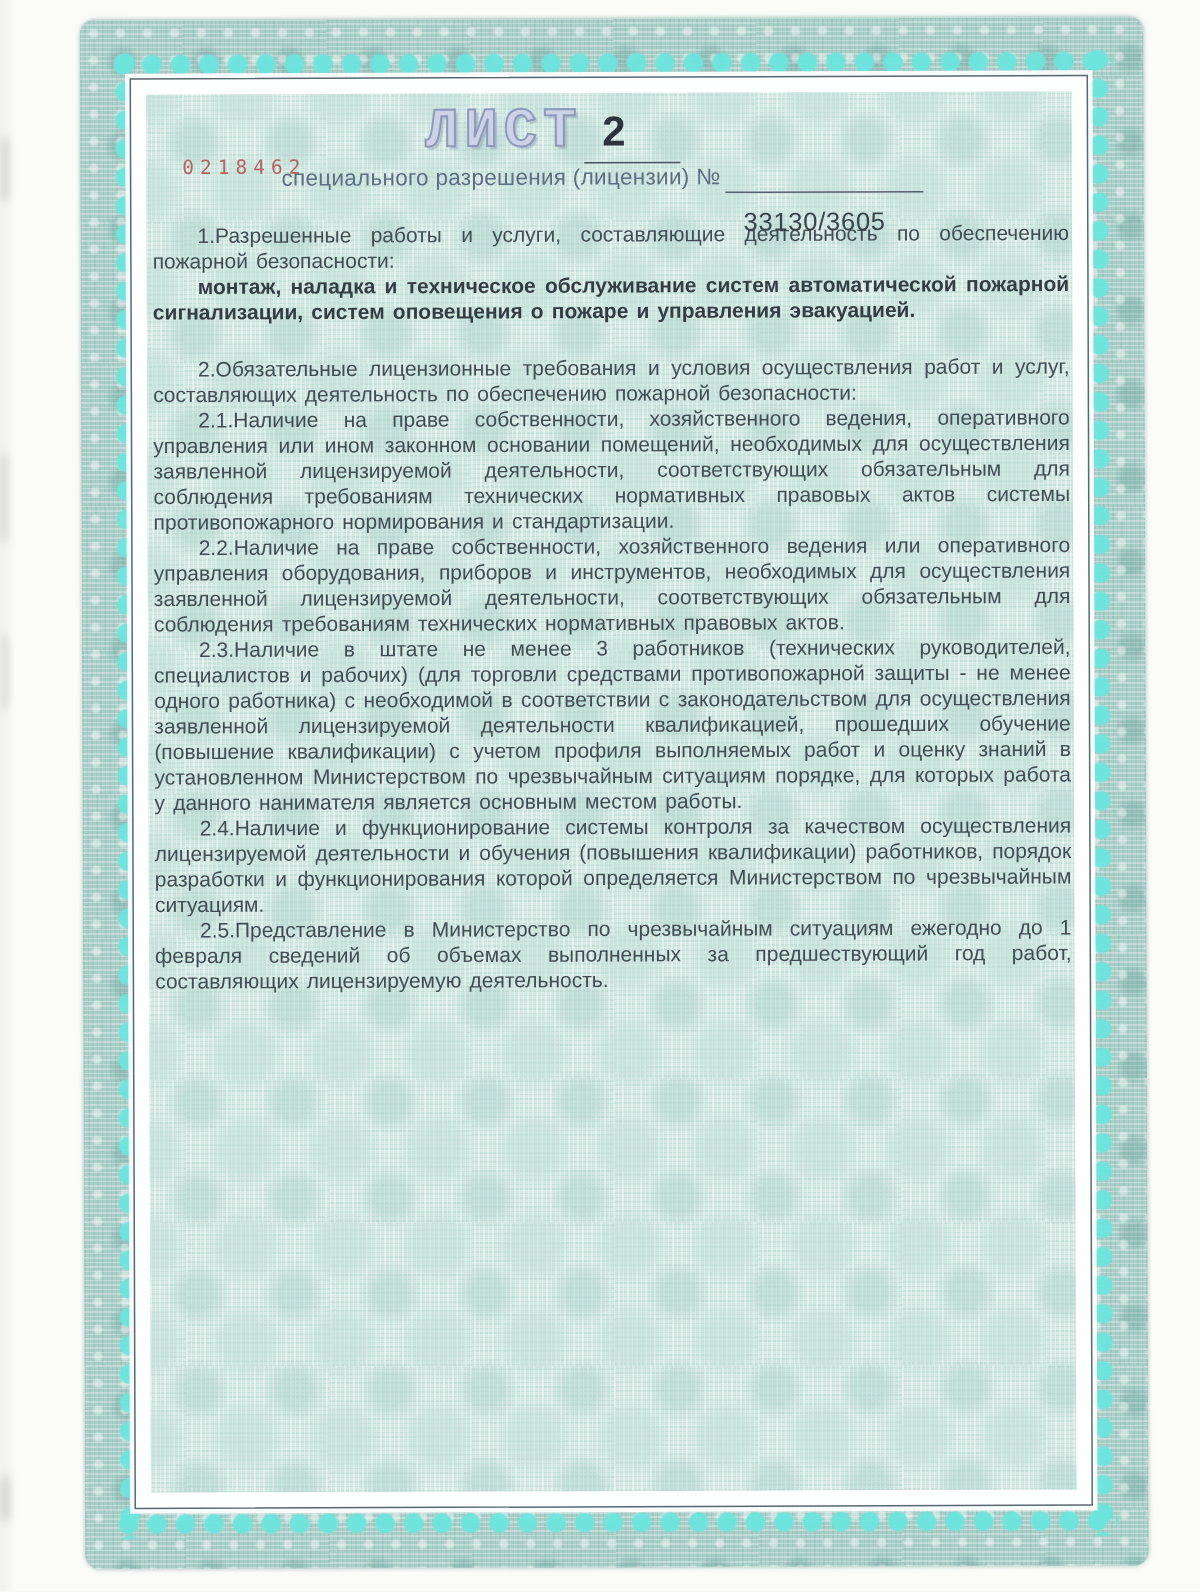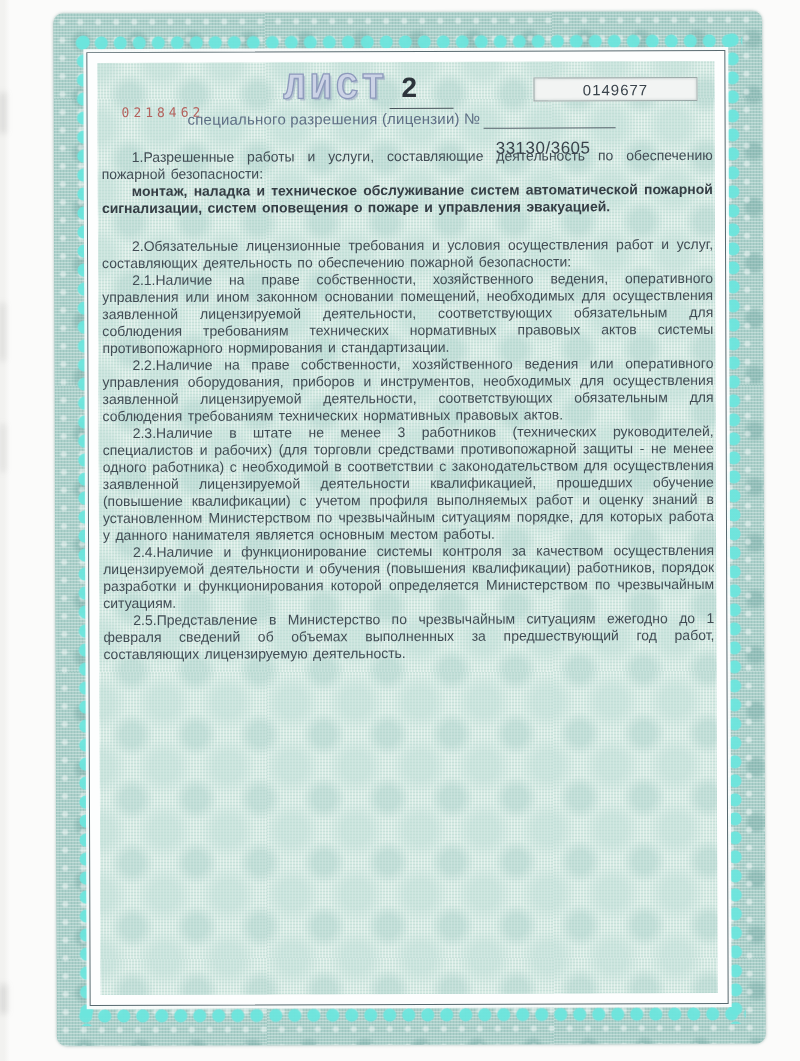--- a/index.html
+++ b/index.html
@@ -101,21 +101,20 @@
     <div class="scallop-v scallop-right"></div>
 
     <div class="paper">
       <div class="content">
 
         <div class="hdr">
           <span class="serial">0218462</span>
           <span class="sheet-word">ЛИСТ</span>
           <span class="sheet-num">2</span>
           <span class="sheet-num-line"></span>
-          <span class="form-box">0149677</span>
           <span class="subtitle">специального разрешения (лицензии) №</span>
           <span class="lic-num">33130/3605</span>
           <span class="lic-num-line"></span>
         </div>
 
         <div class="doc-text">
           <p>1.Разрешенные работы и услуги, составляющие деятельность по обеспечению пожарной безопасности:</p>
           <p class="bold">монтаж, наладка и техническое обслуживание систем автоматической пожарной сигнализации, систем оповещения о пожаре и управления эвакуацией.</p>
           <p class="gap-before">2.Обязательные лицензионные требования и условия осуществления работ и услуг, составляющих деятельность по обеспечению пожарной безопасности:</p>
           <p>2.1.Наличие на праве собственности, хозяйственного ведения, оперативного управления или ином законном основании помещений, необходимых для осуществления заявленной лицензируемой деятельности, соответствующих обязательным для соблюдения требованиям технических нормативных правовых актов системы противопожарного нормирования и стандартизации.</p>

